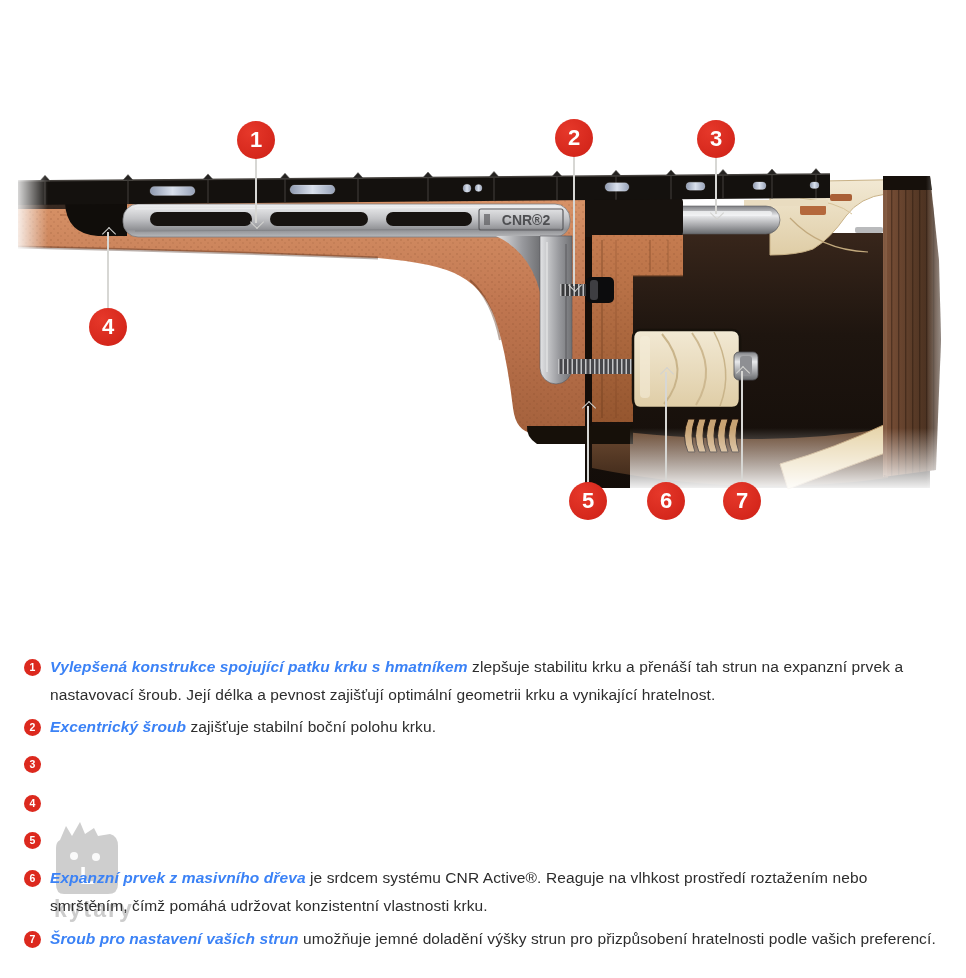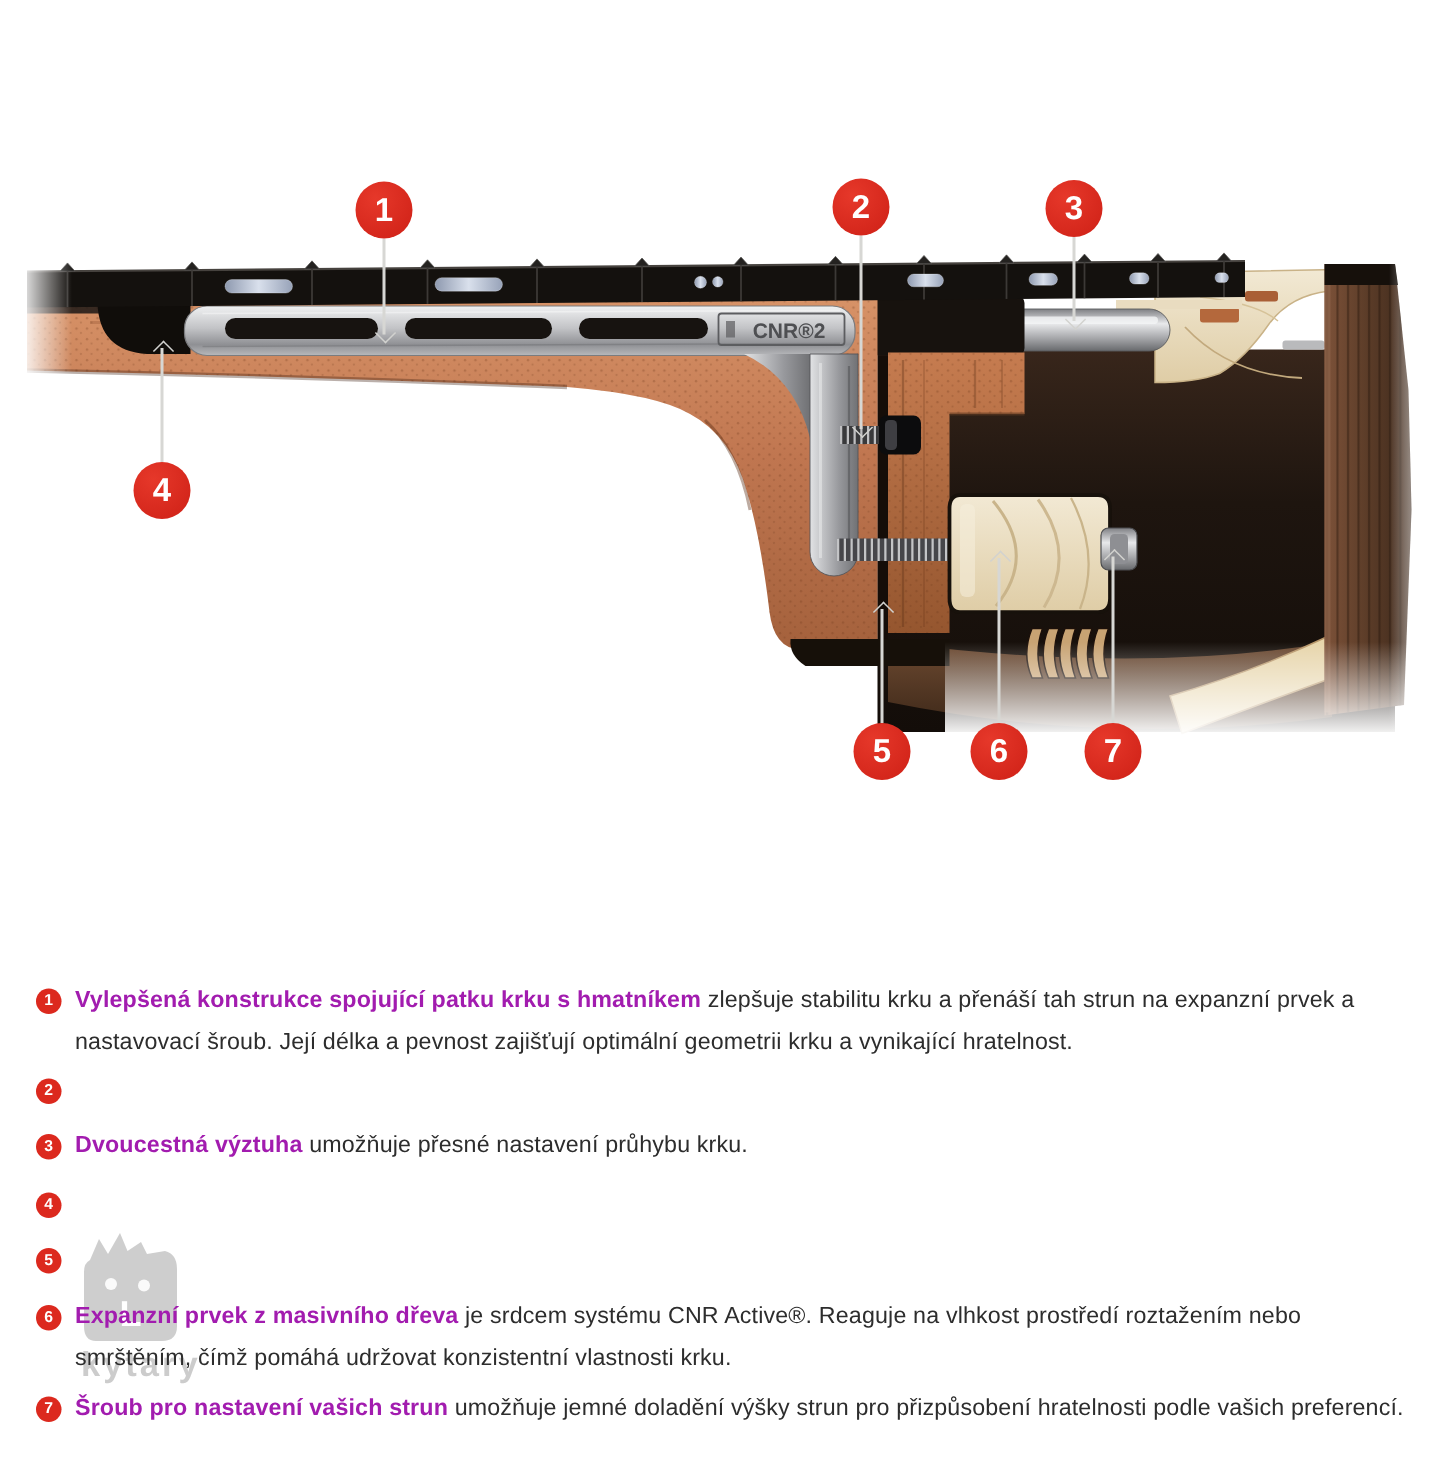--- a/index.html
+++ b/index.html
@@ -19,21 +19,21 @@
   .chev.down{transform:rotate(-45deg);}
   .chev.up{transform:rotate(135deg);}
 
   
   .legend{position:absolute;left:0;top:640px;width:966px;height:338px;z-index:3;}
   .item{position:absolute;left:24px;right:22px;display:flex;align-items:flex-start;}
   .bullet{flex:0 0 17px;width:17px;height:17px;border-radius:50%;background:#dc291e;
     display:flex;align-items:center;justify-content:center;margin-top:5.5px;margin-right:9px;}
   .bullet span{color:#fff;font-size:10.5px;font-weight:bold;line-height:1;}
   .itext{margin:0;font-size:15.5px;line-height:28px;color:#2d2d2d;letter-spacing:0.1px;}
-  .itext b{color:#a21caf;}
+  .itext b{color:#3b82f6;font-style:italic;}
 
   
   .watermark{position:absolute;z-index:1;}
   .wm-text{position:absolute;left:2px;top:76px;font-size:23px;font-weight:bold;
     color:rgba(163,163,163,0.55);letter-spacing:2px;}
 </style>
 </head>
 <body>
 
 <div class="page">
@@ -349,27 +349,27 @@
     <span class="bullet">
           <span>1</span>
         </span>
     <p class="itext"><b>Vylepšená konstrukce spojující patku krku s hmatníkem</b><span> zlepšuje stabilitu krku a přenáší tah strun na expanzní prvek a nastavovací šroub. Její délka a pevnost zajišťují optimální geometrii krku a vynikající hratelnost.</span></p>
   </div>
 
   <div class="item" style="top: 73px;">
     <span class="bullet">
           <span>2</span>
         </span>
+    <p class="itext"><b>Excentrický šroub</b><span> zajišťuje stabilní boční polohu krku.</span></p>
   </div>
 
   <div class="item" style="top: 110px;">
     <span class="bullet">
           <span>3</span>
         </span>
-    <p class="itext"><b>Dvoucestná výztuha</b><span> umožňuje přesné nastavení průhybu krku.</span></p>
   </div>
 
   <div class="item" style="top: 149px;">
     <span class="bullet">
           <span>4</span>
         </span>
   </div>
 
   <div class="item" style="top: 186px;">
     <span class="bullet">

